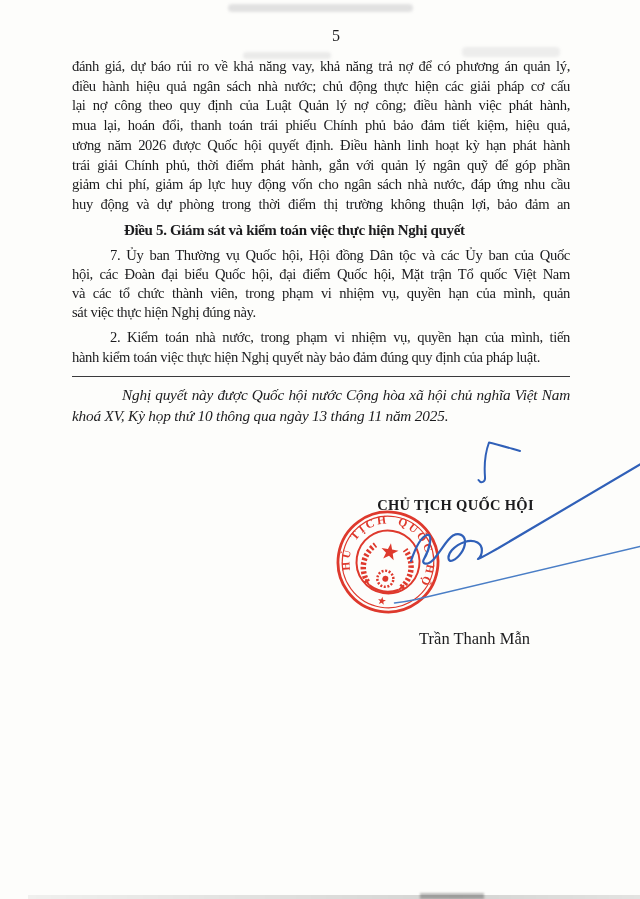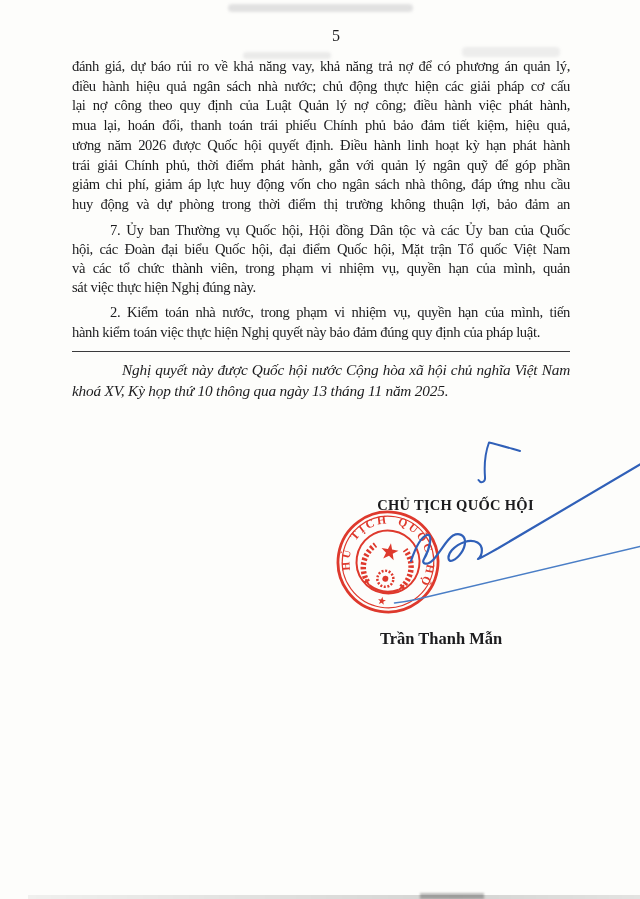--- a/index.html
+++ b/index.html
@@ -43,22 +43,22 @@
   .closing-note{
     --ind:50px;margin-top:7px;font-style:italic;font-size:15.3px;
     line-height:21px;letter-spacing:-0.2px;
   }
   
   .signer-title{
     top:497px;left:368px;width:175px;text-align:center;
     font-weight:bold;font-size:14.5px;letter-spacing:.3px;white-space:nowrap;
   }
   .signer-name{
-    top:629px;left:380px;width:150px;text-align:left;
-    font-weight:bold;font-size:16.5px;white-space:nowrap;
+    top:629px;left:380px;width:150px;text-align:right;
+    font-weight:normal;font-size:16.5px;white-space:nowrap;
   }
   .seal{top:509px;left:335px;width:106px;height:106px;opacity:.95;}
   .sig-overlay{top:0;left:0;width:640px;height:899px;pointer-events:none;}
 </style>
 </head>
 <body>
 
 <div class="abs smudge s1"></div>
 <div class="abs smudge s2"></div>
 <div class="abs smudge s3"></div>
@@ -68,24 +68,25 @@
 <div class="abs page-number">5</div>
 
 <div class="abs content">
   <div data-para="" style="--ind:0px;">
       <div class="tline just">đánh giá, dự báo rủi ro về khả năng vay, khả năng trả nợ để có phương án quản lý,</div>
       <div class="tline just">điều hành hiệu quả ngân sách nhà nước; chủ động thực hiện các giải pháp cơ cấu</div>
       <div class="tline just">lại nợ công theo quy định của Luật Quản lý nợ công; điều hành việc phát hành,</div>
       <div class="tline just">mua lại, hoán đổi, thanh toán trái phiếu Chính phủ bảo đảm tiết kiệm, hiệu quả,</div>
       <div class="tline just">ương năm 2026 được Quốc hội quyết định. Điều hành linh hoạt kỳ hạn phát hành</div>
       <div class="tline just">trái giải Chính phủ, thời điểm phát hành, gắn với quản lý ngân quỹ để góp phần</div>
-      <div class="tline just">giảm chi phí, giảm áp lực huy động vốn cho ngân sách nhà thông, đáp ứng nhu cầu</div>
+      <div class="tline just">giảm chi phí, giảm áp lực huy động vốn cho ngân sách nhà nước, đáp ứng nhu cầu</div>
       <div class="tline just">huy động và dự phòng trong thời điểm thị trường không thuận lợi, bảo đảm an</div>
     </div>
 
+  <div class="heading">Điều 5. Giám sát và kiểm toán việc thực hiện Nghị quyết</div>
 
   <div class="para-clause" data-para="">
       <div class="tline just">7. Ủy ban Thường vụ Quốc hội, Hội đồng Dân tộc và các Ủy ban của Quốc</div>
       <div class="tline just">hội, các Đoàn đại biểu Quốc hội, đại điểm Quốc hội, Mặt trận Tổ quốc Việt Nam</div>
       <div class="tline just">và các tổ chức thành viên, trong phạm vi nhiệm vụ, quyền hạn của mình, quản</div>
       <div class="tline">sát việc thực hiện Nghị đúng này.</div>
     </div>
 
   <div class="para-clause" data-para="">
       <div class="tline just">2. Kiểm toán nhà nước, trong phạm vi nhiệm vụ, quyền hạn của mình, tiến</div>

